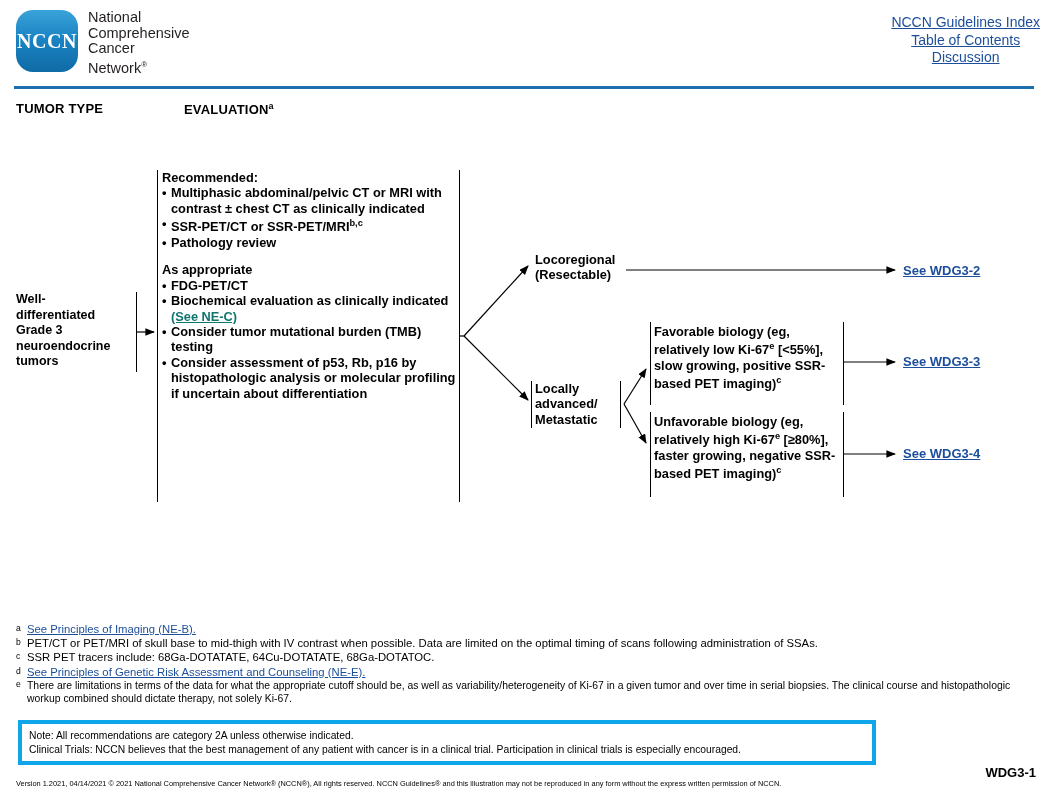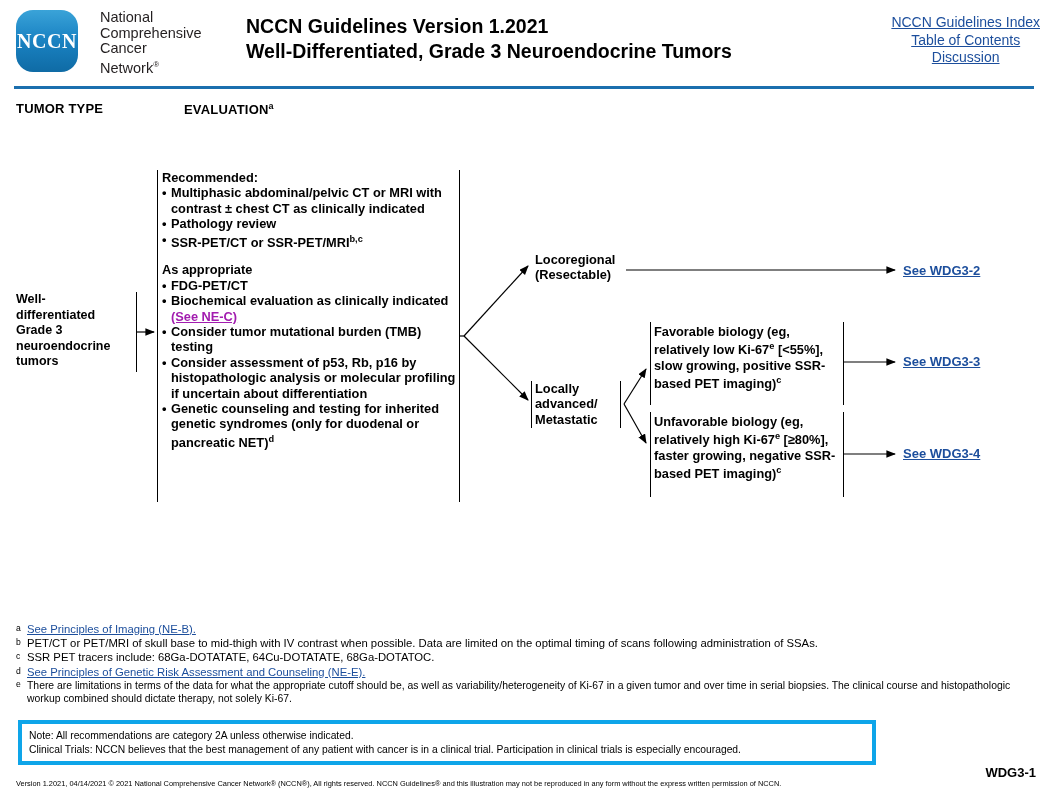--- a/index.html
+++ b/index.html
@@ -22,21 +22,21 @@
     position: absolute; left: 16px; top: 10px;
     width: 62px; height: 62px; border-radius: 17px;
     background: linear-gradient(180deg, #3aa3d8 0%, #1b84c4 45%, #0f6ba5 100%);
     color: #ffffff;
     font-family: "Liberation Serif", serif;
     font-size: 20px; font-weight: 700;
     display: flex; align-items: center; justify-content: center;
     letter-spacing: 0.5px;
   }
   #org-name {
-    position: absolute; left: 100px; top: 10px; width: 150px;
+    position: absolute; left: 88px; top: 10px; width: 150px;
     font-size: 14.5px; line-height: 15.6px; color: #231f20;
     font-family: "Liberation Sans", sans-serif;
   }
   #org-name sup { font-size: 8px; vertical-align: super; }
   #doc-title {
     position: absolute; left: 246px; top: 14px;
     font-size: 19.5px; font-weight: bold; line-height: 25px;
     color: #000000; white-space: nowrap;
   }
   #header-links {
@@ -55,21 +55,21 @@
   
   .col-head {
     position: absolute; font-size: 13px; font-weight: bold;
     letter-spacing: 0.2px; color: #000;
   }
   .col-head sup { font-size: 9px; font-weight: bold; }
 
   
   .blk { position: absolute; font-weight: bold; color: #000; }
   .blk sup { font-size: 0.72em; font-weight: bold; }
-  .blk a { color: #a21caf; }
+  .blk a { color: #0f766e; }
 
   #tumor-type-label {
     left: 16px; top: 292px; width: 128px;
     font-size: 12.5px; line-height: 15.6px;
   }
 
   #eval-box {
     left: 162px; top: 170px; width: 300px;
     font-size: 12.8px; line-height: 15.4px;
   }
@@ -149,24 +149,20 @@
     <span>NCCN</span>
   </div>
 
   <div id="org-name">
     <span>National</span><br>
     <span>Comprehensive</span><br>
     <span>Cancer</span><br>
     <span>Network</span><sup>®</sup>
   </div>
 
-  <div id="doc-title">
-    <div>NCCN Guidelines Version 1.2021</div>
-    <div>Well-Differentiated, Grade 3 Neuroendocrine Tumors</div>
-  </div>
 
   <div id="header-links">
     <a href="#">NCCN Guidelines Index</a>
     <a href="#">Table of Contents</a>
     <a href="#">Discussion</a>
   </div>
 
   <div id="blue-rule"></div>
 </div>
 
@@ -218,33 +214,32 @@
   <span>neuroendocrine</span><br>
   <span>tumors</span>
 </div>
 
 <div class="blk" id="eval-box">
 
   <div class="group">
     <span class="hdr">Recommended:</span>
     <ul>
       <li>Multiphasic abdominal/pelvic CT or MRI with contrast ± chest CT as clinically indicated</li>
+      <li><span>SSR-PET/CT or SSR-PET/MRI</span><sup>b,c</sup></li>
       <li>Pathology review</li>
-      <li><span>SSR-PET/CT or SSR-PET/MRI</span><sup>b,c</sup></li>
     </ul>
   </div>
 
   <div class="group">
     <span class="hdr">As appropriate</span>
     <ul>
       <li>FDG-PET/CT</li>
       <li><span>Biochemical evaluation as clinically indicated </span><a href="#">(See NE-C)</a></li>
       <li>Consider tumor mutational burden (TMB) testing</li>
       <li>Consider assessment of p53, Rb, p16 by histopathologic analysis or molecular profiling if uncertain about differentiation</li>
-      <li><span>Genetic counseling and testing for inherited genetic syndromes (only for duodenal or pancreatic NET)</span><sup>d</sup></li>
     </ul>
   </div>
 </div>
 
 <div class="blk" id="node-locoregional">
   <span>Locoregional</span><br>
   <span>(Resectable)</span>
 </div>
 
 <div class="blk" id="node-locally-adv">

